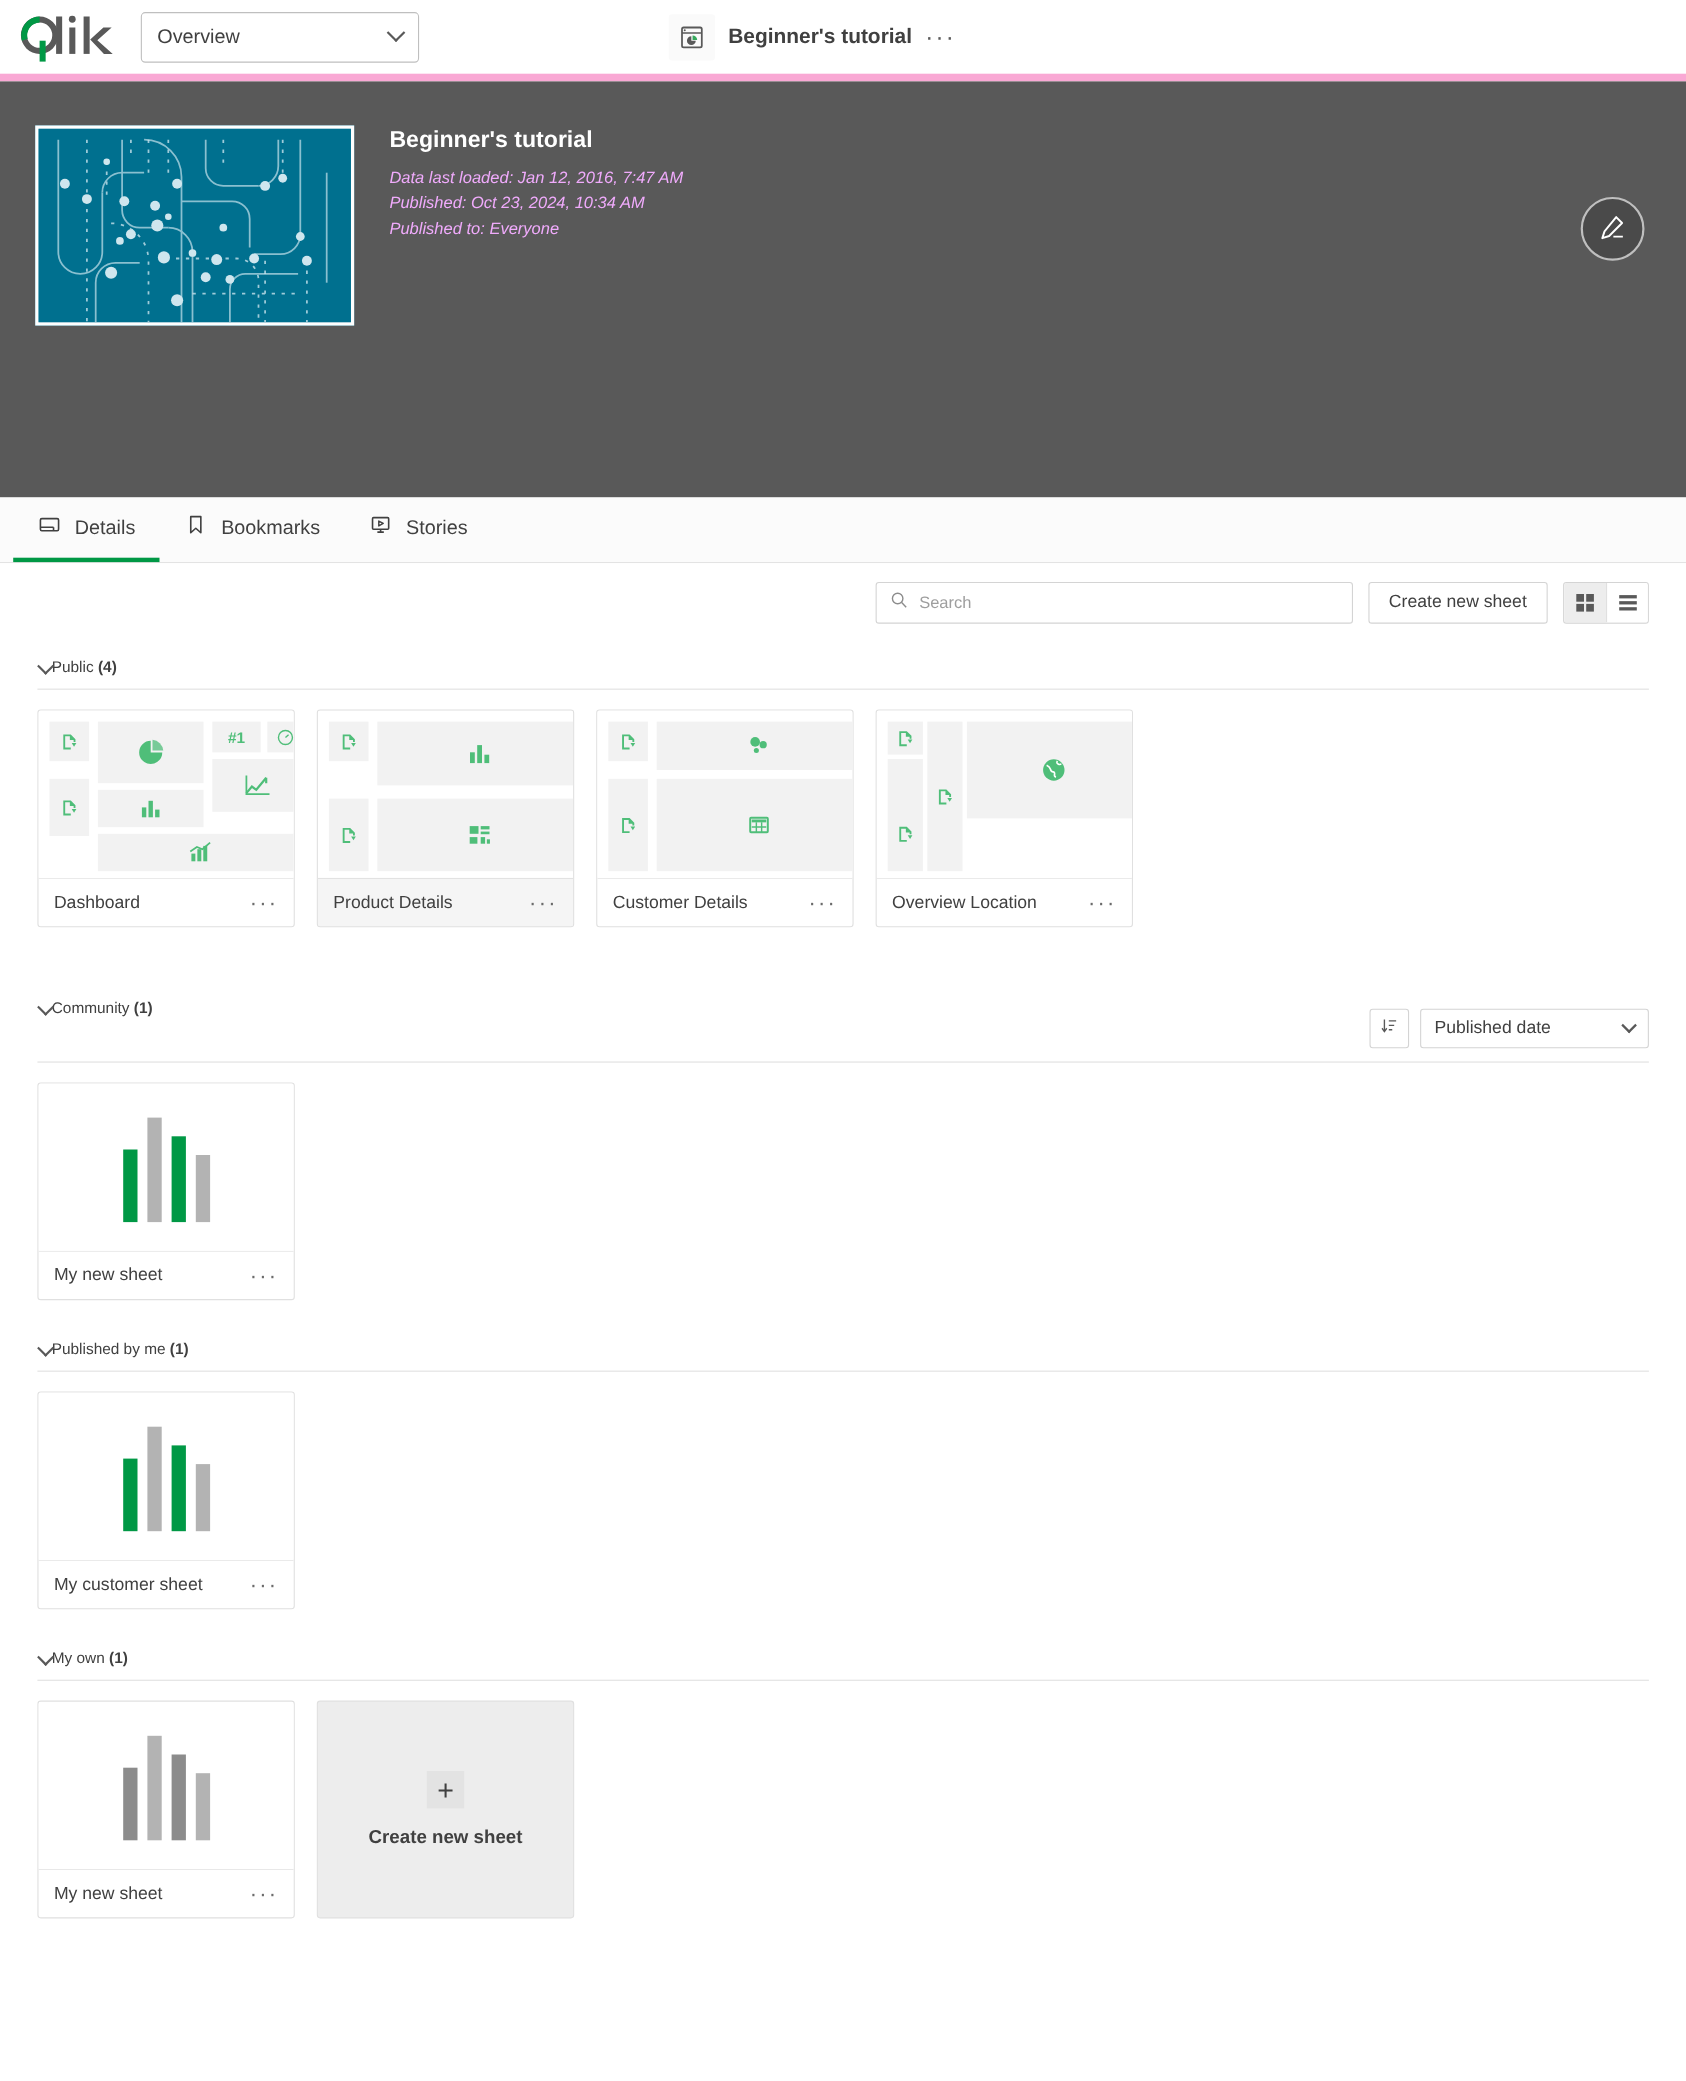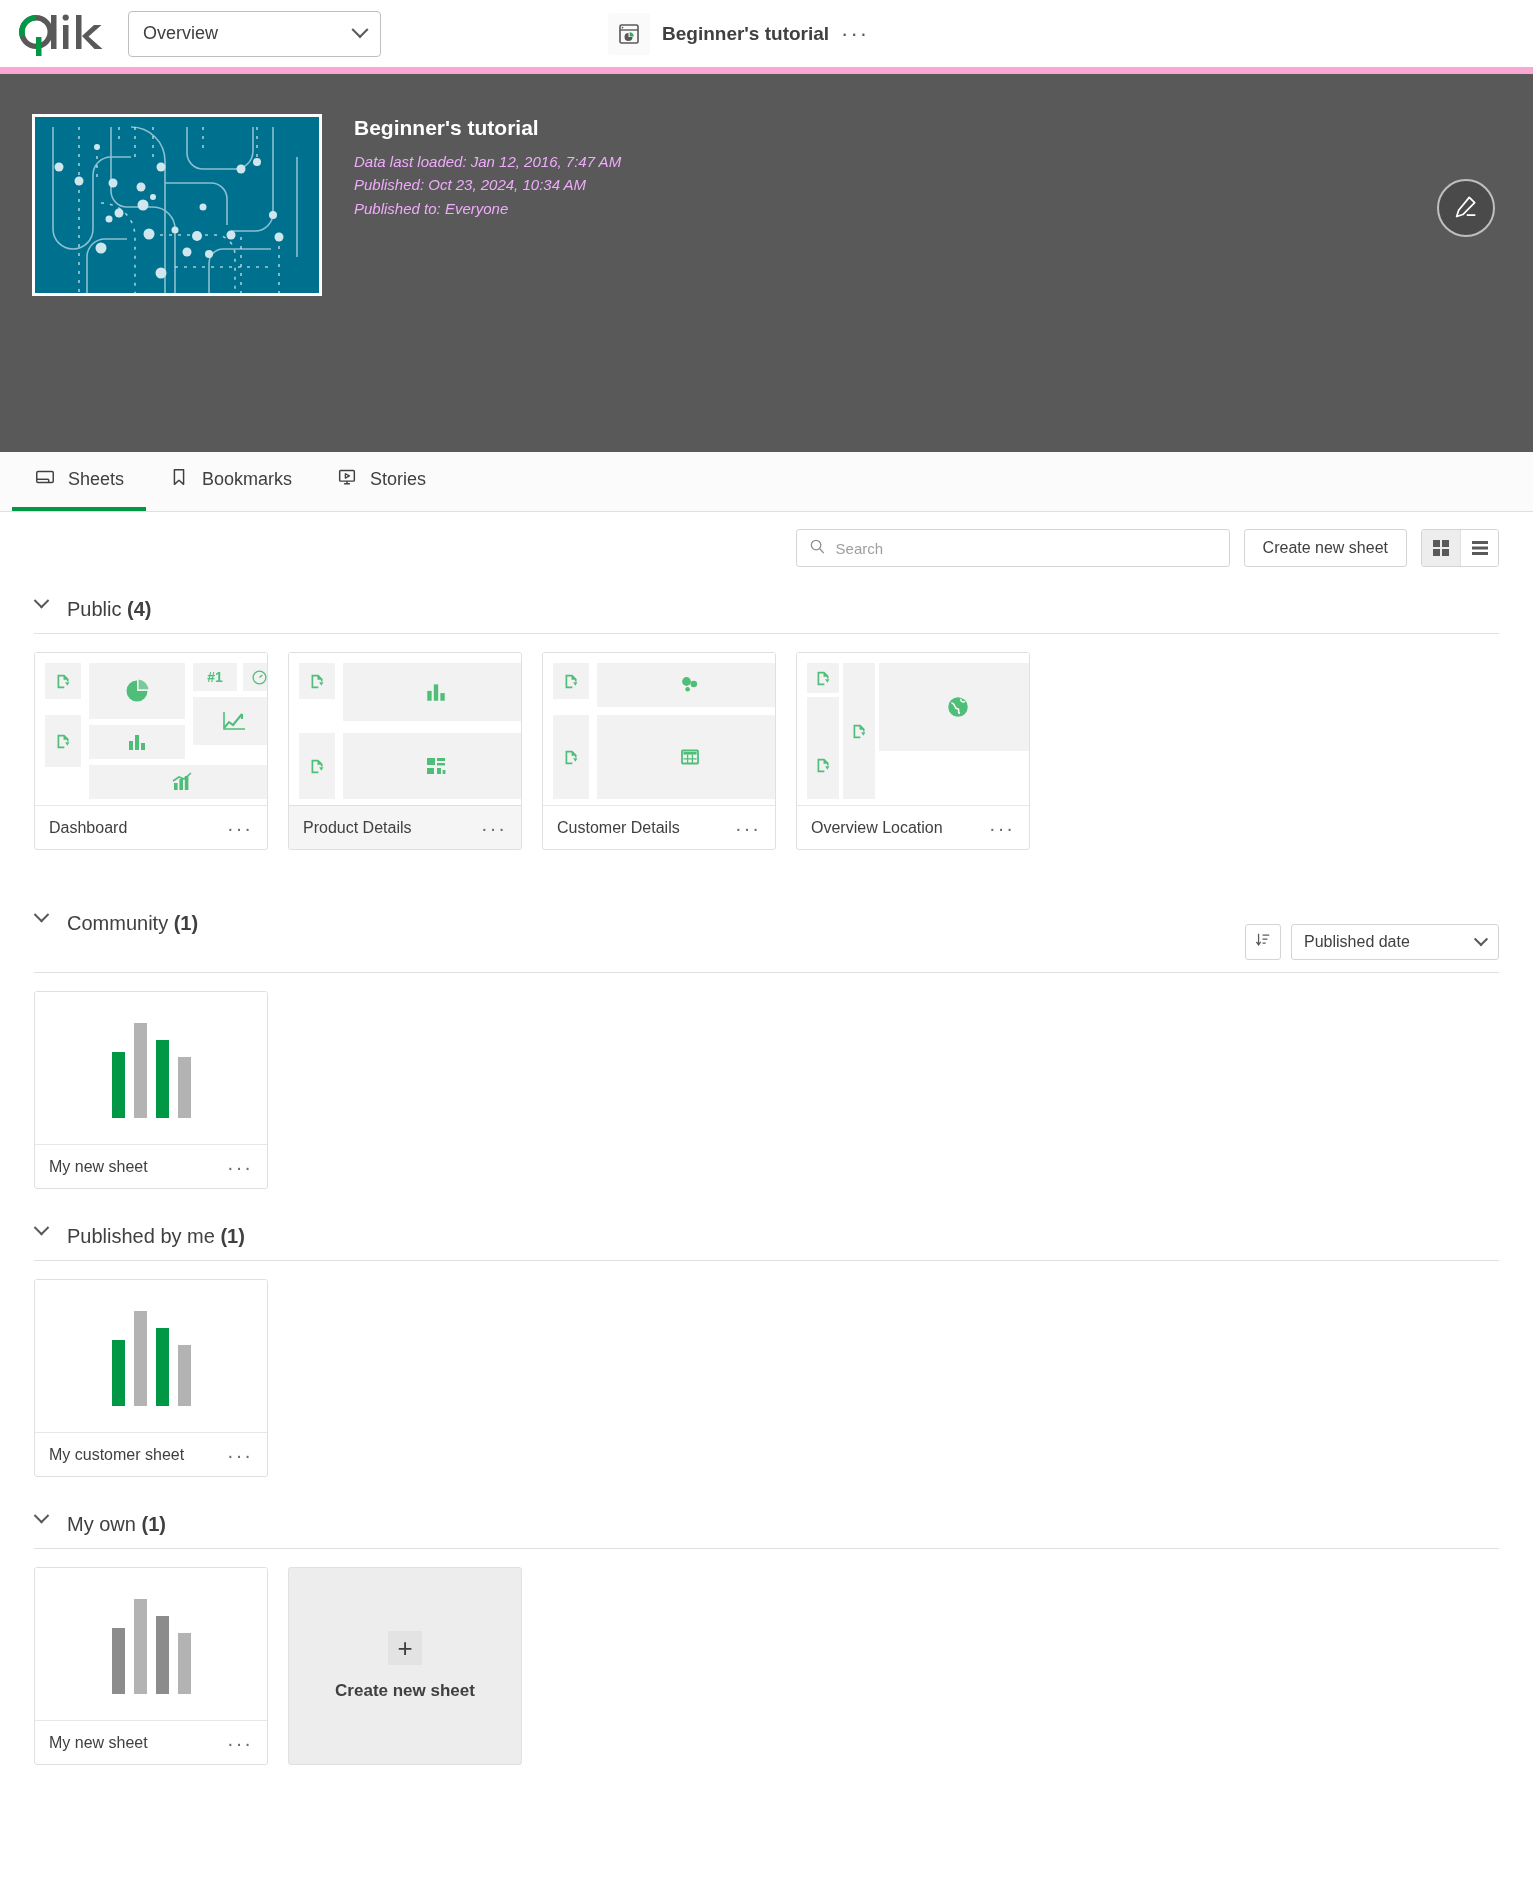--- a/index.html
+++ b/index.html
@@ -193,22 +193,22 @@
 
   
   .content { padding: 0 34px; }
   .section-head {
     display: flex;
     align-items: center;
     justify-content: space-between;
     padding: 14px 0 12px 0;
   }
   .section-head-left {
-    display: flex; align-items: flex-start; gap: 20px;
-    font-size: 20px; color: #404040; cursor: pointer;
+    display: flex; align-items: flex-end; gap: 0;
+    font-size: 14px; color: #404040; cursor: pointer;
   }
   .section-title-text { font-weight: normal; }
   .section-title-text b { font-weight: bold; }
   .chev-down-sm {
     width: 11px; height: 11px;
     border-right: 2px solid #595959;
     border-bottom: 2px solid #595959;
     transform: rotate(45deg) translate(-2px,-2px);
     margin-left: 2px;
   }
@@ -432,21 +432,21 @@
 
 <div class="tabs">
   <div class="tab active">
     <span>
       <svg width="22" height="22" viewBox="0 0 24 24">
         <rect x="3" y="6" width="18" height="12" rx="1.4" fill="none" stroke="#404040" stroke-width="1.6"></rect>
         <line x1="3" y1="14.5" x2="16" y2="14.5" stroke="#404040" stroke-width="1.6"></line>
         <line x1="16" y1="14.5" x2="16" y2="18" stroke="#404040" stroke-width="1.6"></line>
       </svg>
     </span>
-    <span>Sheets</span>
+    <span>Details</span>
   </div>
   <div class="tab">
     <span>
       <svg width="22" height="22" viewBox="0 0 24 24">
         <path d="M7 4 h10 v16 l-5 -4.5 l-5 4.5 z" fill="none" stroke="#404040" stroke-width="1.6" stroke-linejoin="round"></path>
       </svg>
     </span>
     <span>Bookmarks</span>
   </div>
   <div class="tab">

